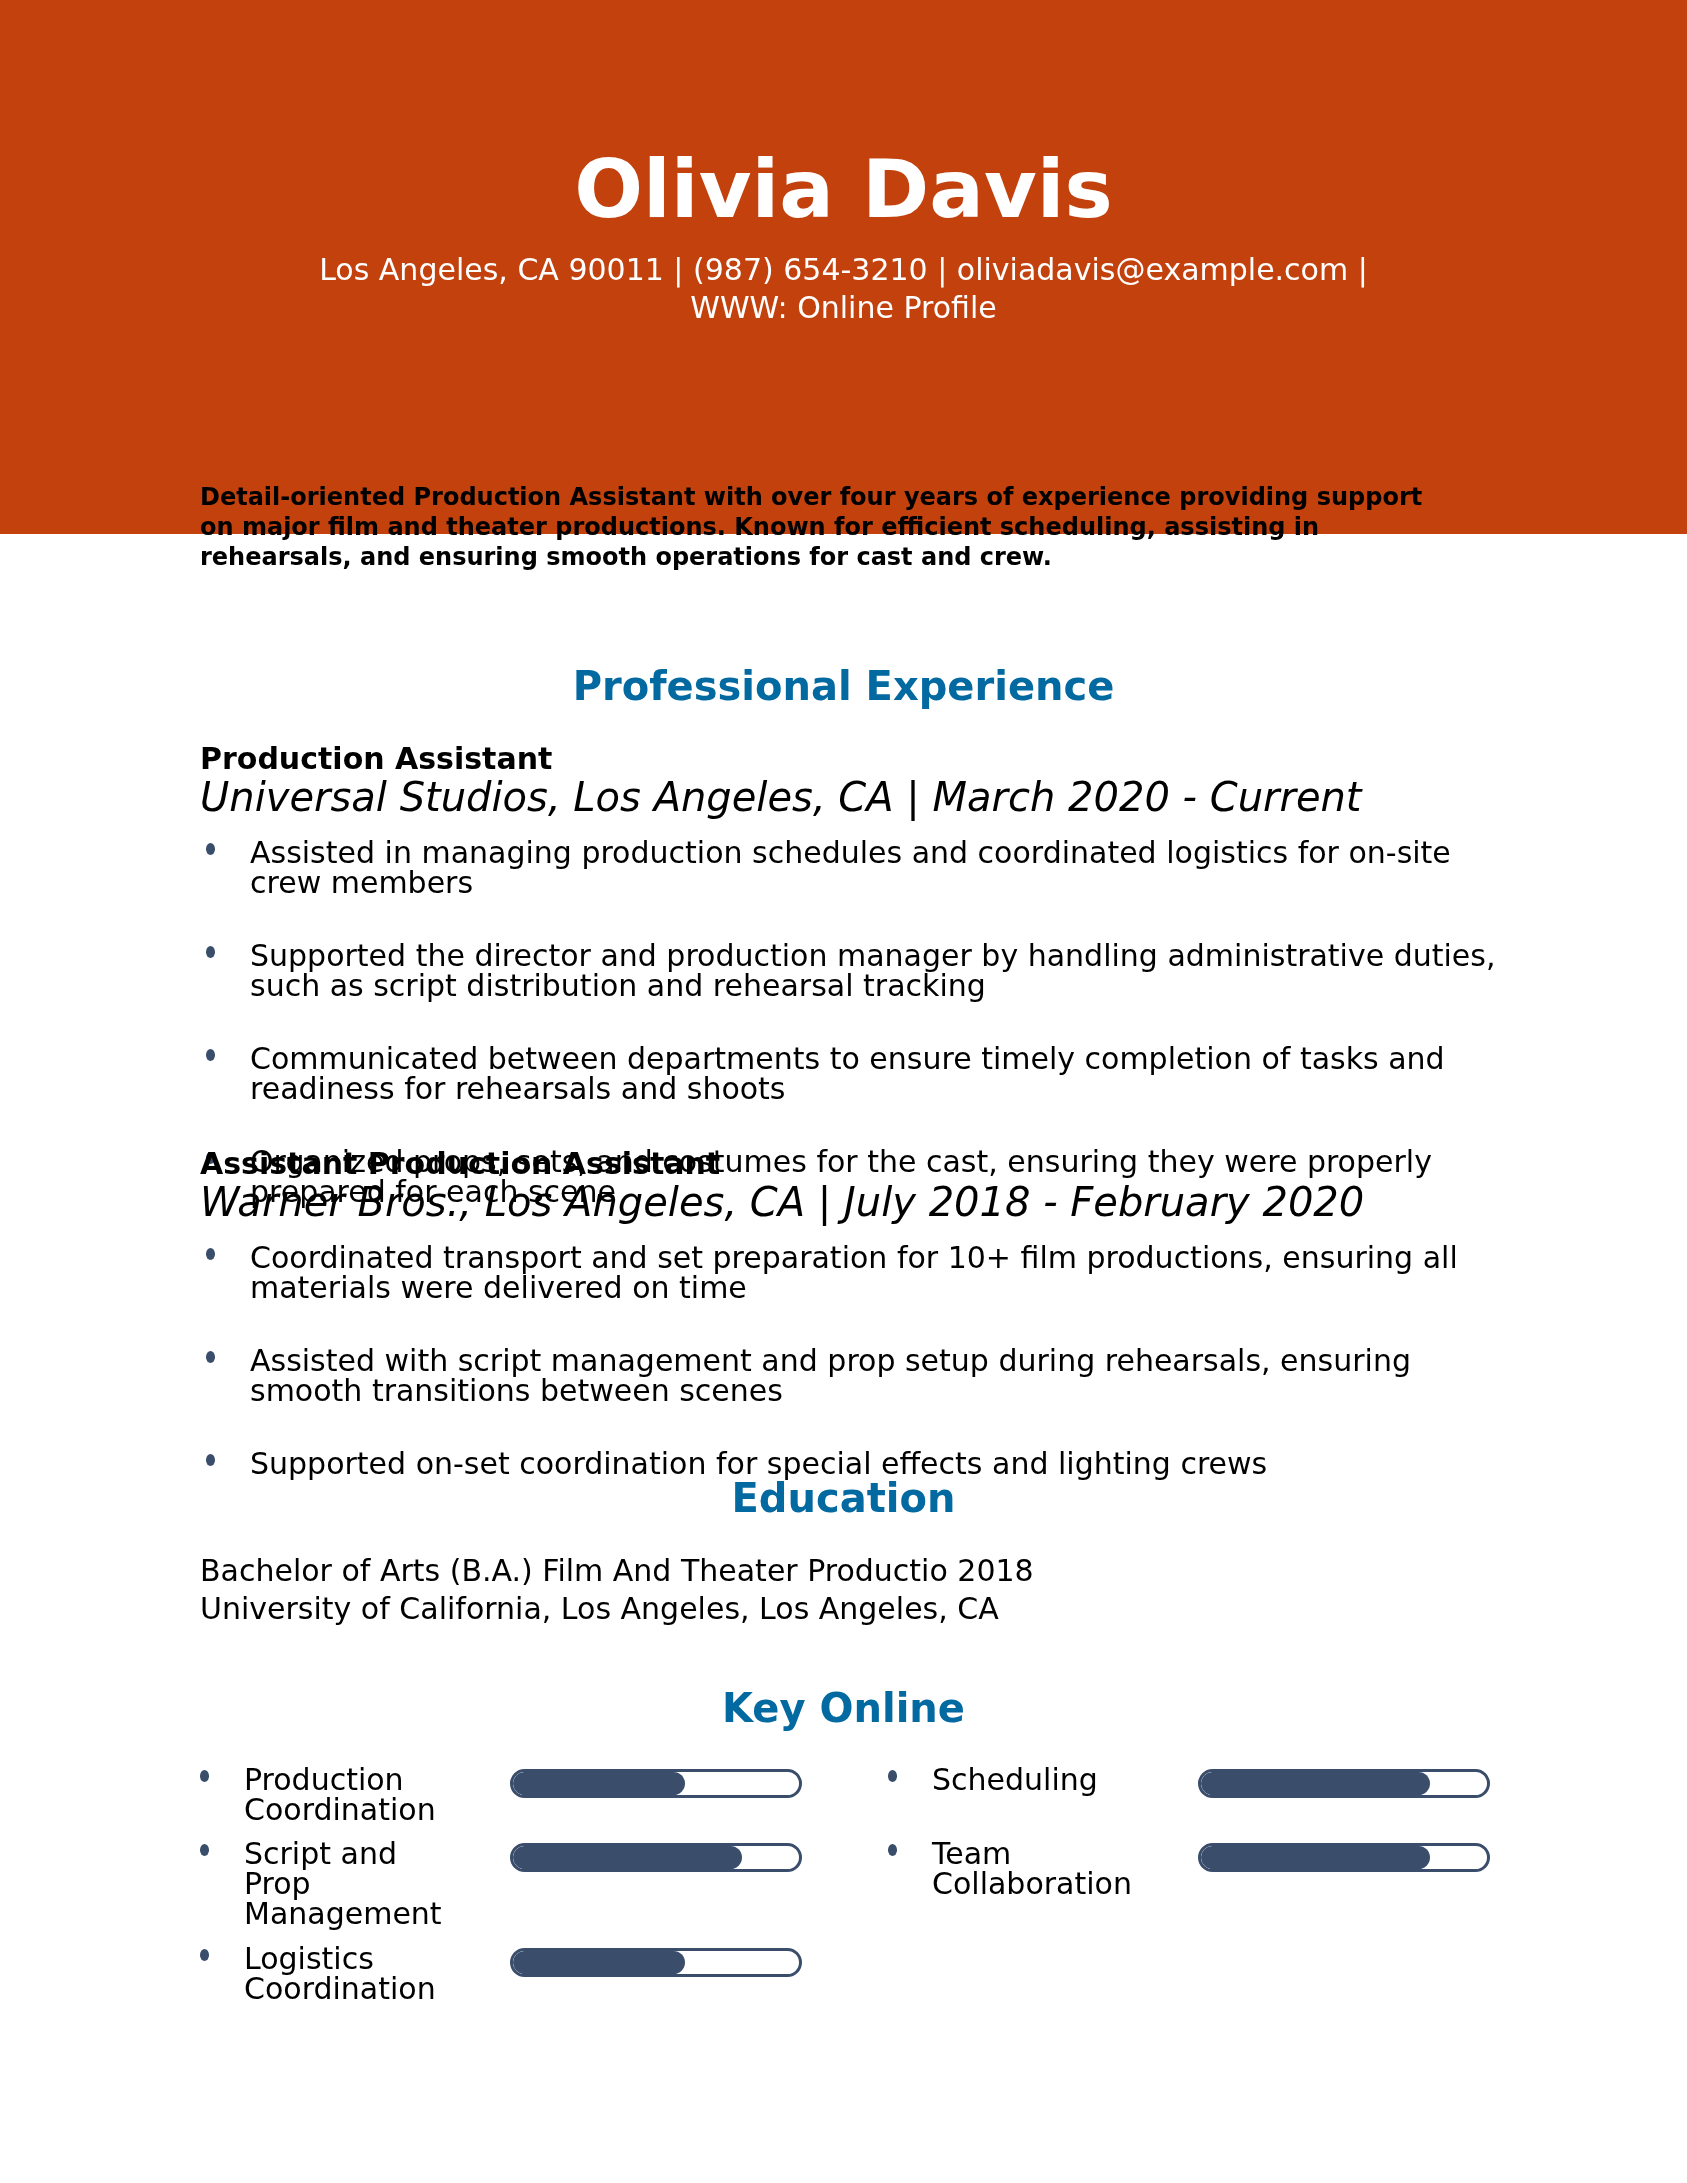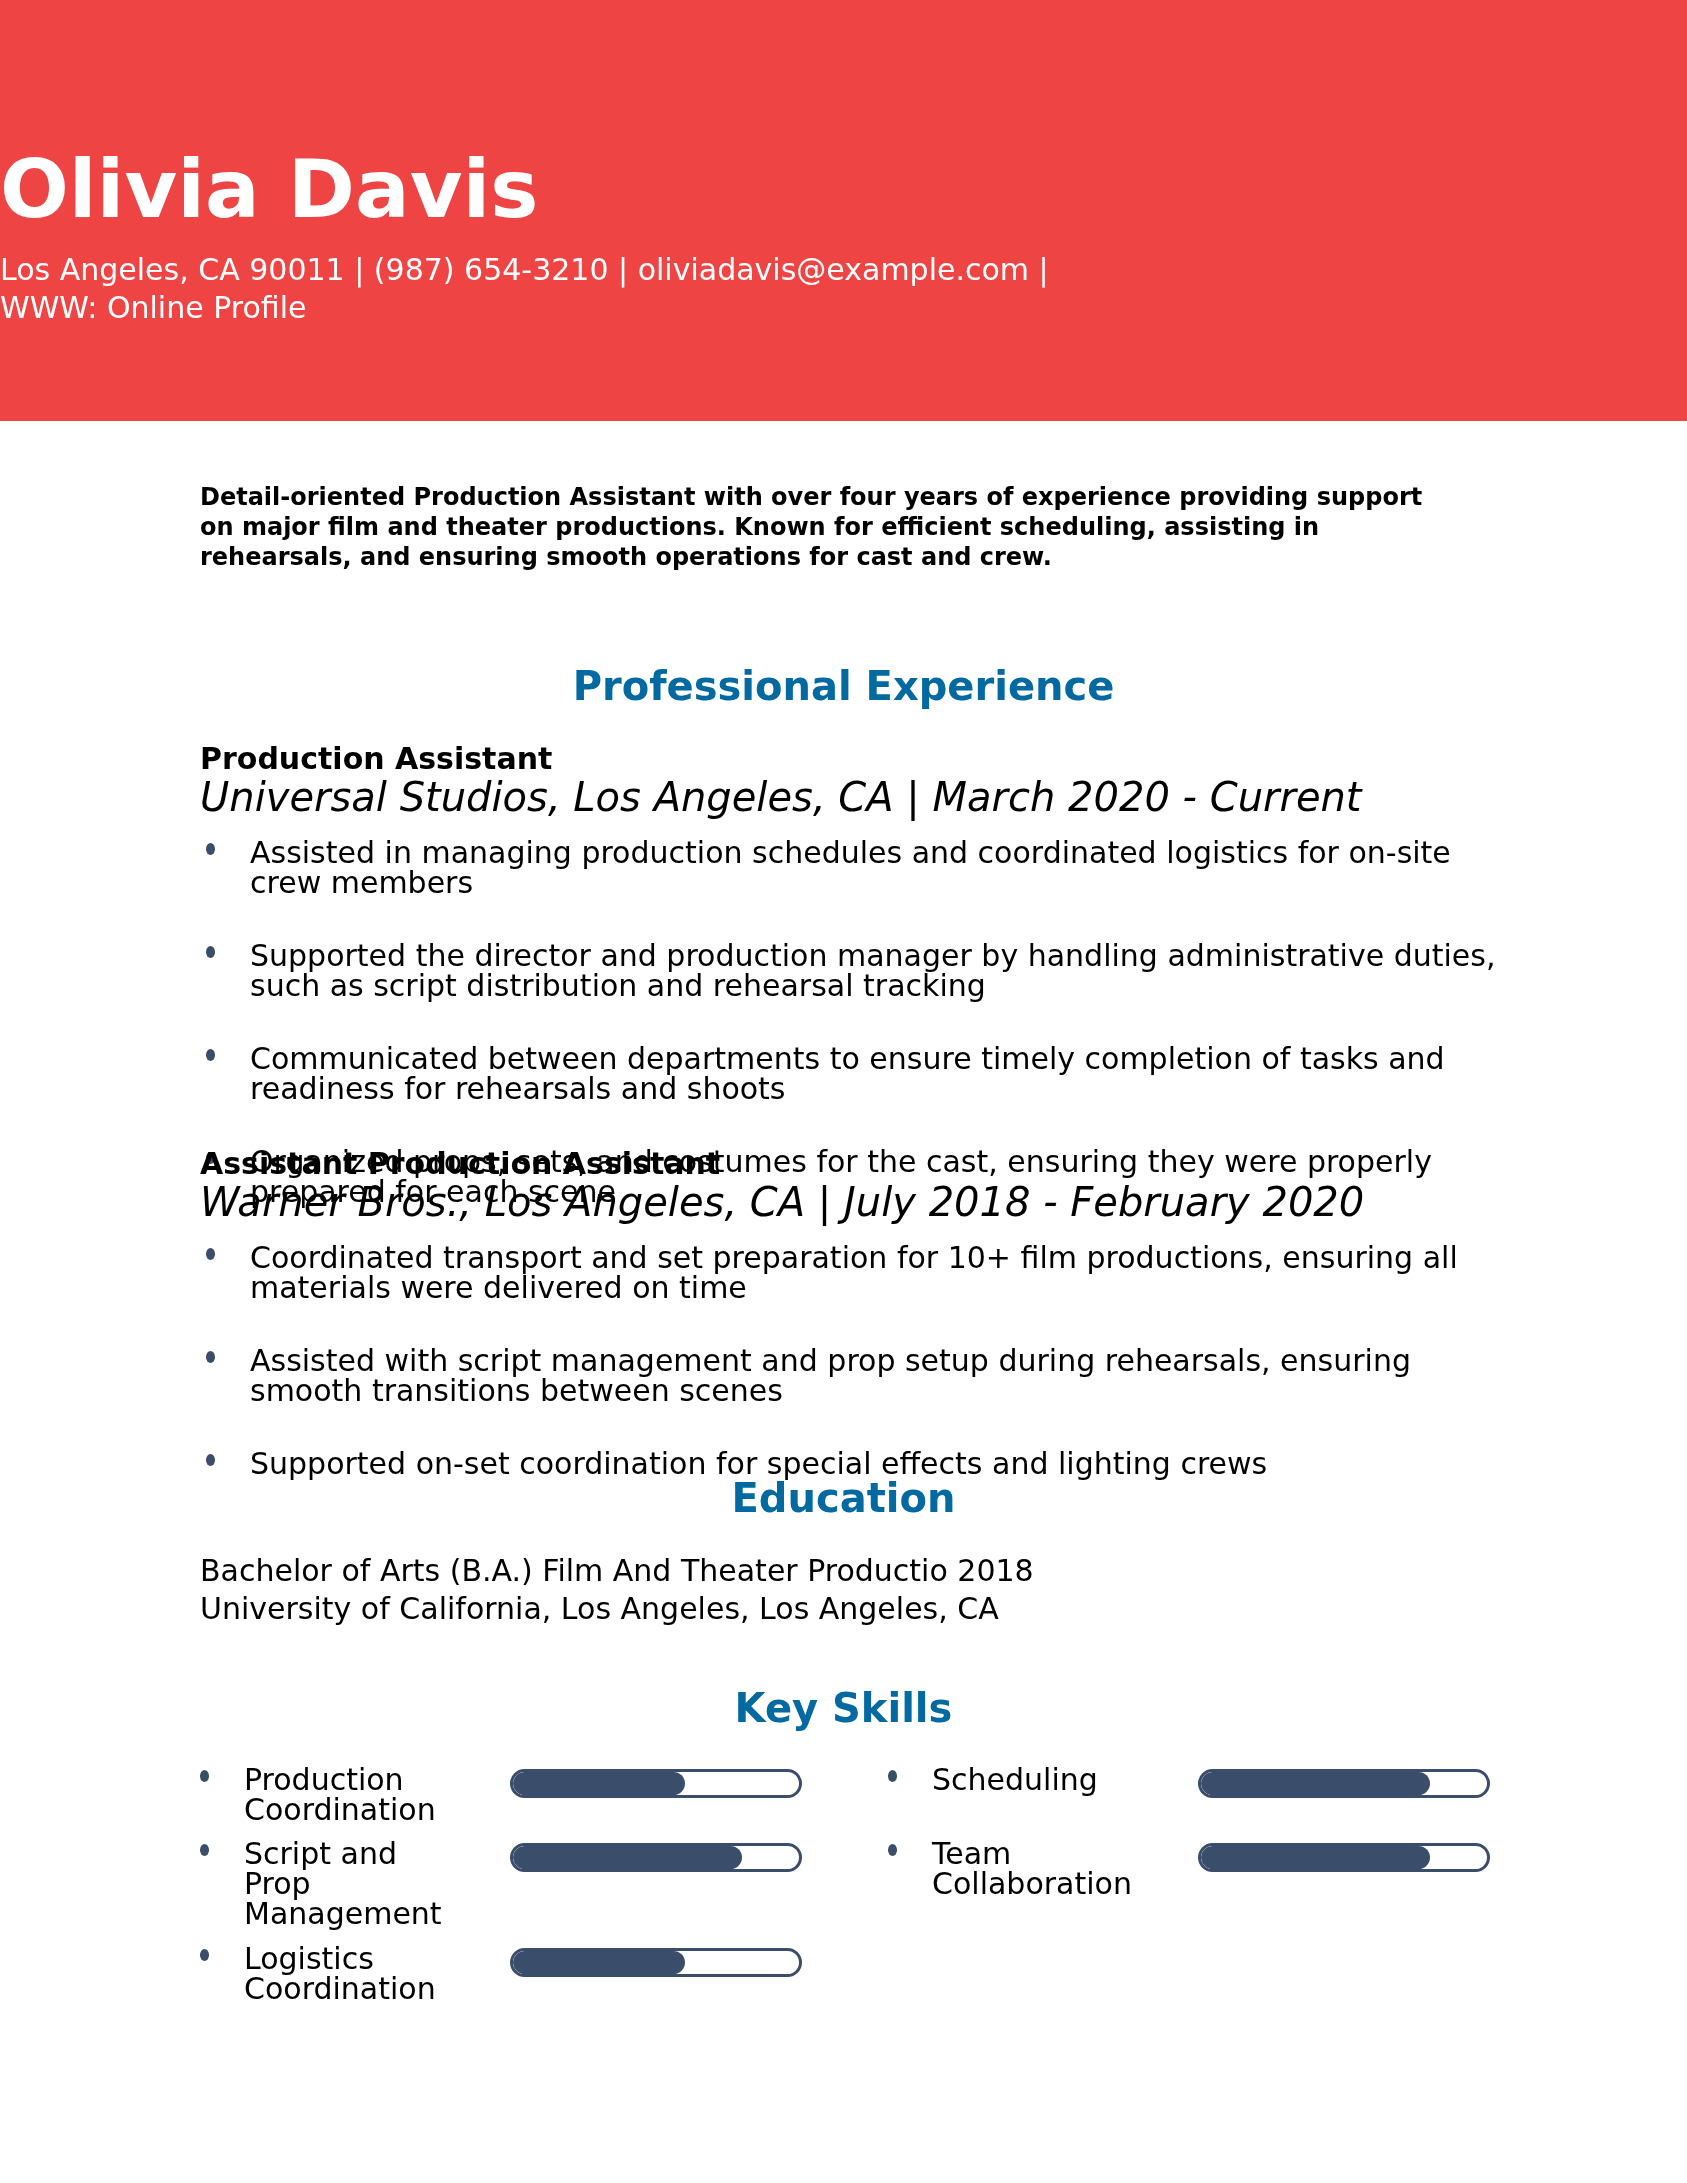--- a/index.html
+++ b/index.html
@@ -1,18 +1,18 @@
 <!DOCTYPE html>
 <html style="font-size:10.6px"><head>
 <meta charset="utf-8">
 <style>
   html, body { margin: 0; padding: 0; background: #ffffff; }
   body { width: 1687px; height: 2183px; position: relative; overflow: hidden;
          font-family: "DejaVu Sans", sans-serif; color: #000; }
-  .header { position: absolute; left: 0; top: 0; width: 1687px; height: 421px; background: #ef4444; color: #fff; }
+  .header { position: absolute; left: 0; top: 0; width: 1687px; height: 534px; background: #c2410c; text-align: center; color: #fff; }
   .name { position: absolute; top: 140px; left: 0; width: 100%; font-size: 81px; font-weight: bold; line-height: 99px; }
   .contact { position: absolute; top: 251px; left: 0; width: 100%; font-size: 30px; line-height: 38px; }
   .main { position: absolute; left: 200px; top: 0; width: 1290px; }
   .summary { position: absolute; top: 482px; left: 0; width: 1257px; font-size: 24px; font-weight: bold; line-height: 30px; }
   .sec-title { position: absolute; left: 0; width: 1287px; text-align: center; color: #0369a1; font-weight: bold; font-size: 40px; line-height: 48px; }
   .job-title { position: absolute; left: 0; font-size: 30px; font-weight: bold; line-height: 37px; }
   .job-meta { position: absolute; left: 0; font-size: 40px; font-style: italic; line-height: 37px; }
   .bullets { position: absolute; left: 0; width: 1297px; margin: 6px; padding: 0; list-style: none; }
   .bullets li { position: relative; padding-left: 44px; font-size: 30px; line-height: 30px; margin-bottom: 43px; }
   .dot { position: absolute; left: 0; top: 5.3px; width: 9.3px; height: 12px; border-radius: 50%; background: #3a4e6c; }
@@ -53,21 +53,21 @@
   <ul class="bullets" style="top:1237px">
     <li><span class="dot"></span><span>Coordinated transport and set preparation for 10+ film productions, ensuring all materials were delivered on time</span></li>
     <li><span class="dot"></span><span>Assisted with script management and prop setup during rehearsals, ensuring smooth transitions between scenes</span></li>
     <li><span class="dot"></span><span>Supported on-set coordination for special effects and lighting crews</span></li>
   </ul>
 
   <div class="sec-title" style="top:1474px">Education</div>
   <div class="edu" style="top:1552px">Bachelor of Arts (B.A.) Film And Theater Productio  2018</div>
   <div class="edu" style="top:1590px">University of California, Los Angeles, Los Angeles, CA</div>
 
-  <div class="sec-title" style="top:1684px">Key Skills</div>
+  <div class="sec-title" style="top:1684px">Key Online</div>
 
   <div class="skill" style="left:0; top:1765px">
     <span class="dot"></span>
     <div class="label">Production Coordination</div>
     <div class="track">
         <div class="fill" style="width: 60%; background: rgb(58, 78, 108);"></div>
       </div>
   </div>
   <div class="skill" style="left:688px; top:1765px">
     <span class="dot"></span>

